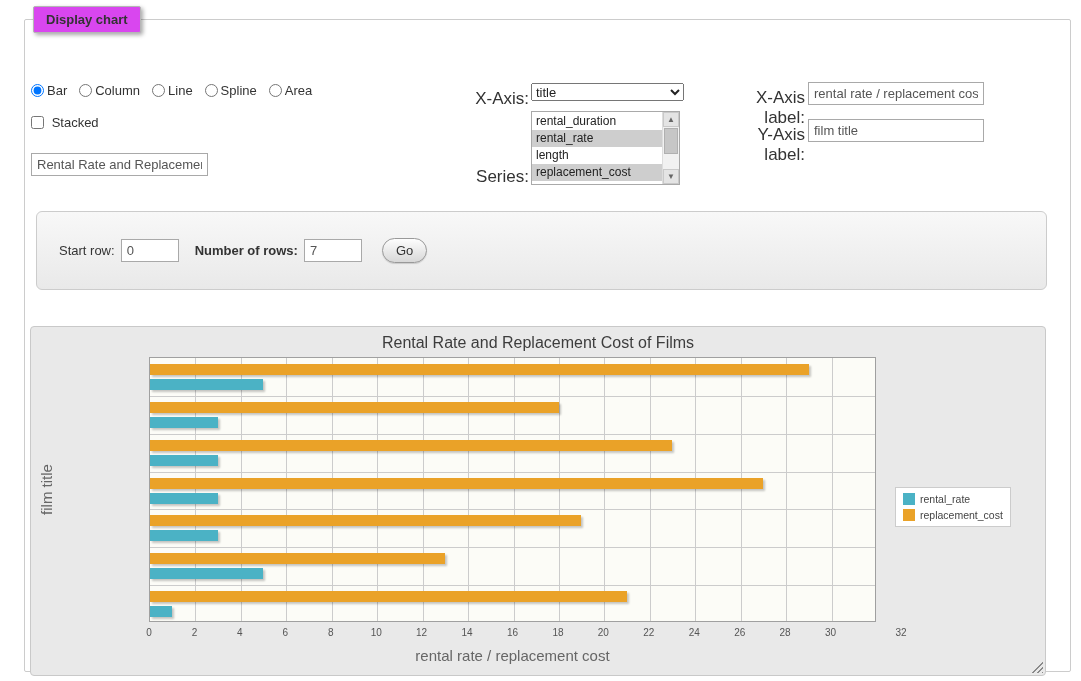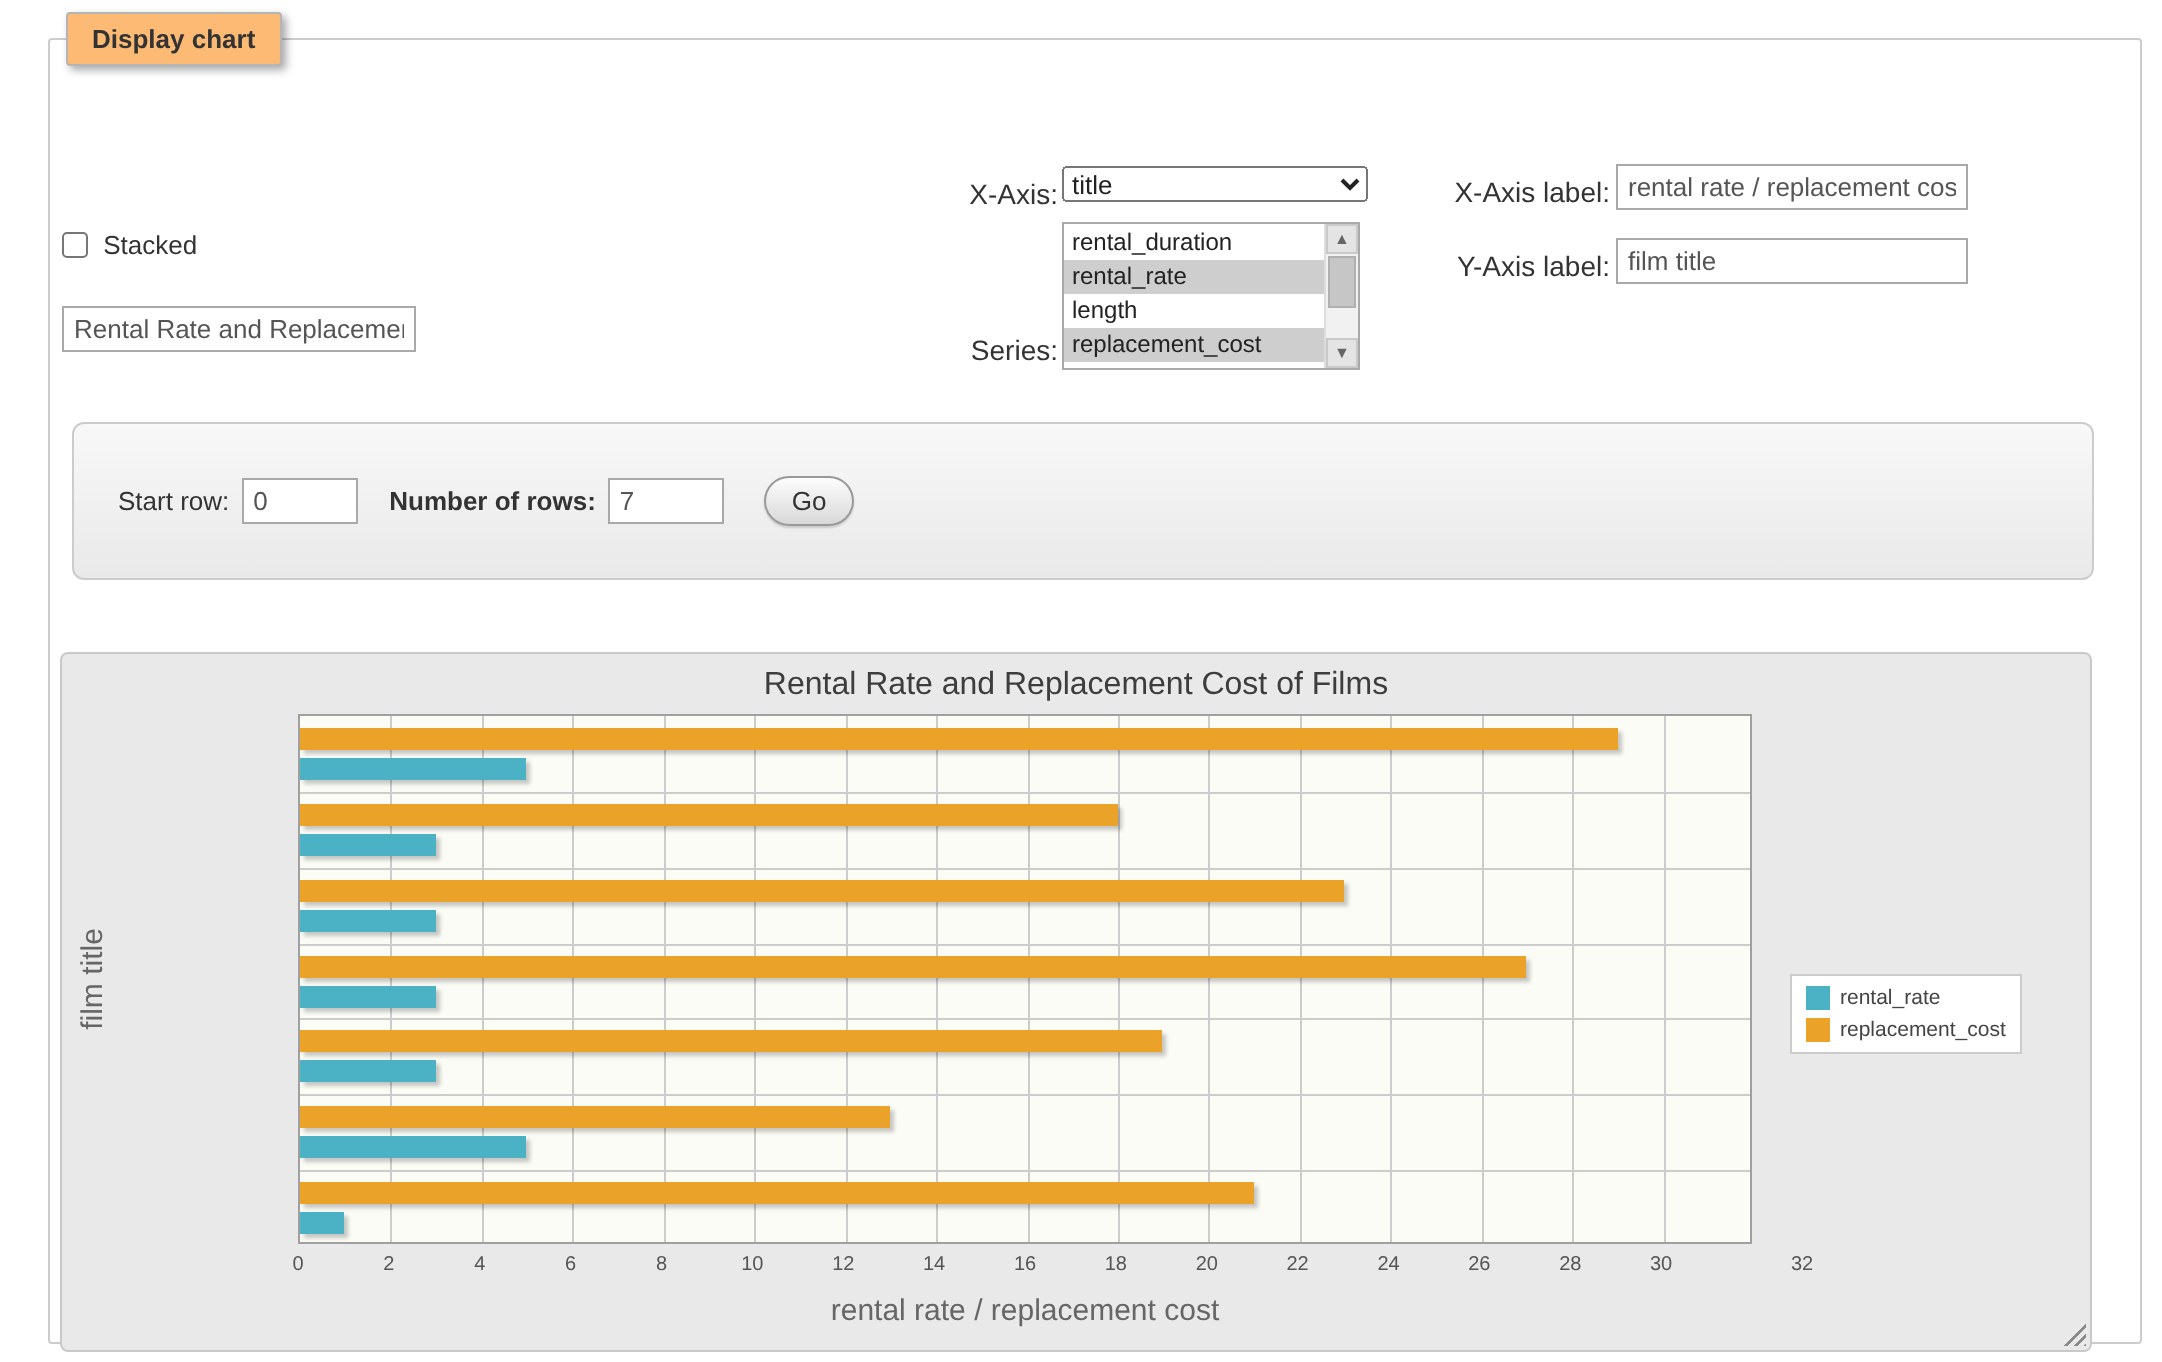--- a/index.html
+++ b/index.html
@@ -1,24 +1,24 @@
 <!DOCTYPE html>
 <html><head>
 <meta charset="utf-8">
 <style>
   * { box-sizing: border-box; margin: 0; padding: 0; }
   body { margin: 0; background: #fff; font-family: "Liberation Sans", sans-serif; }
   .page { position: relative; width: 1081px; height: 681px; background: #fff; overflow: hidden; }
 
   fieldset.panel { position: absolute; left: 24px; top: 6px; width: 1047px; height: 666px;
     border: 1px solid #ccc; border-radius: 2px; padding: 0; }
-  legend.panel-legend { margin-left: 8px; padding: 5px 12px; background: #fdba74; border: 1px solid #b5b5b5;
+  legend.panel-legend { margin-left: 8px; padding: 5px 12px; background: #d946ef; border: 1px solid #b5b5b5;
     font-weight: bold; font-size: 13px; color: #333; box-shadow: 2px 2px 4px rgba(0,0,0,0.35); border-radius: 2px; }
 
-  .form-label { position: absolute; font-size: 14px; color: #333; text-align: right; }
+  .form-label { position: absolute; font-size: 17px; color: #333; text-align: right; }
   .txt { border: 1px solid #a9a9a9; padding: 2px 5px; font-size: 13px; color: #555;
     font-family: "Liberation Sans", sans-serif; background: #fff; }
 
   .radio-row { position: absolute; left: 6px; top: 50px; font-size: 13px; color: #333; }
   .radio-row label { margin-right: 12px; }
   .radio-row input { vertical-align: -2px; margin-right: 3px; }
   .stacked-row { position: absolute; left: 6px; top: 82px; font-size: 13px; color: #333; }
   .stacked-row input { vertical-align: -2px; margin-right: 4px; }
   .chart-title-input { position: absolute; left: 6px; top: 120px; width: 177px; height: 23px; }
 
@@ -75,20 +75,21 @@
     background: repeating-linear-gradient(135deg, transparent 0 2px, #8a8a8a 2px 3.5px);
     clip-path: polygon(100% 0, 100% 100%, 0 100%); cursor: se-resize; }
 </style>
 </head>
 <body>
 
 <div class="page">
   <fieldset class="panel">
     <legend class="panel-legend">Display chart</legend>
 
+    <div class="radio-row"><label><input type="radio" name="ctype" checked="" style="">Bar</label><label><input type="radio" name="ctype" style="">Column</label><label><input type="radio" name="ctype" style="">Line</label><label><input type="radio" name="ctype" style="">Spline</label><label><input type="radio" name="ctype" style="">Area</label></div>
 
     <div class="stacked-row">
       <label>
         <input type="checkbox" style="">
         <span>Stacked</span>
       </label>
     </div>
 
     <input class="txt chart-title-input" value="Rental Rate and Replacement Cost of Films" style="">
 

